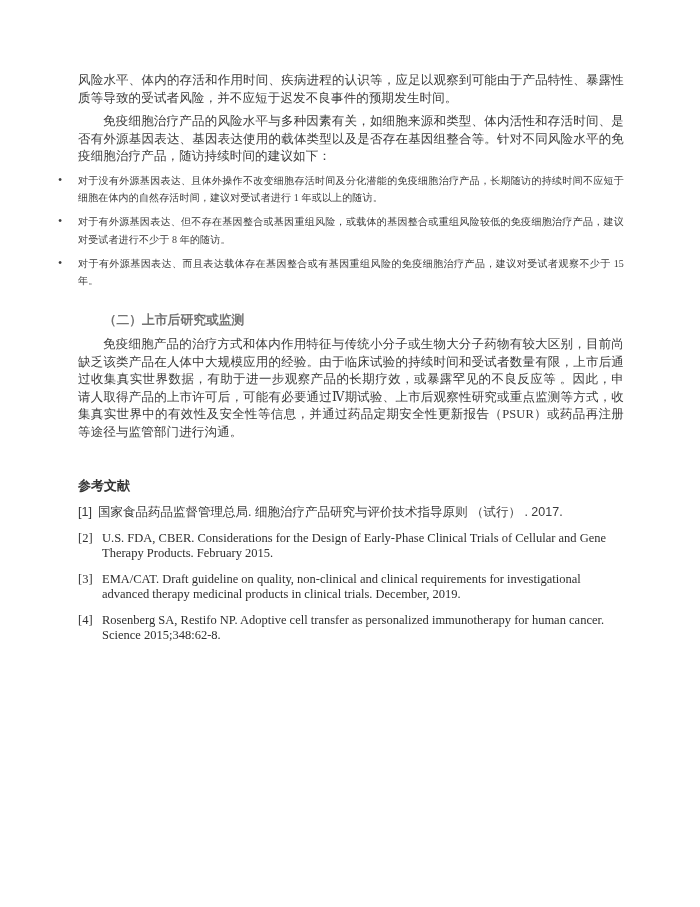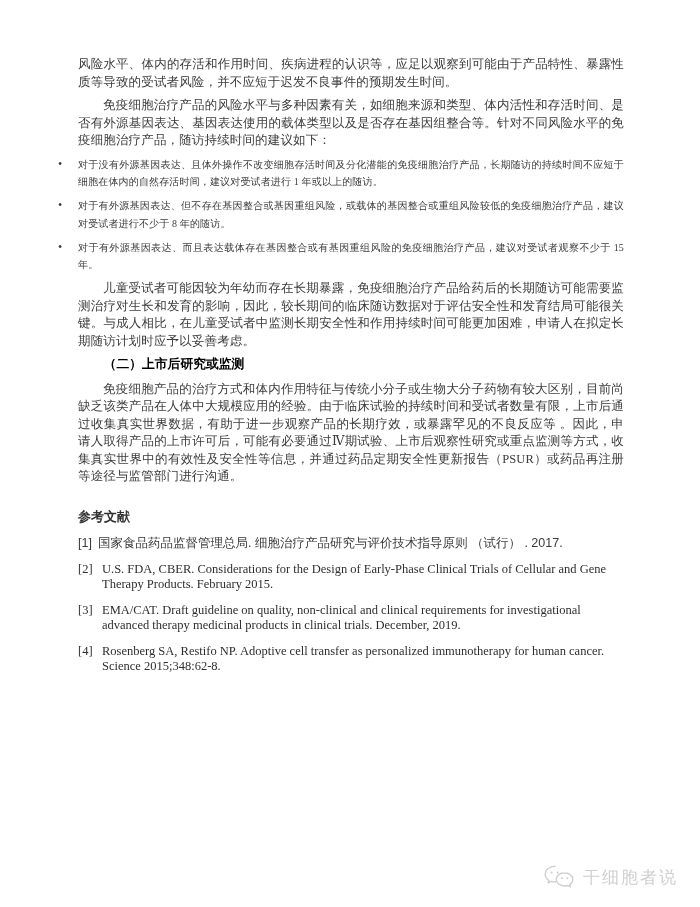--- a/index.html
+++ b/index.html
@@ -10,21 +10,21 @@
     font-family: "Liberation Serif", "DejaVu Serif", serif;
     color: #3b3b3b;
     overflow: hidden;
   }
   .page {
     position: absolute; inset: 0;
     background: #ffffff;
   }
   .content {
     position: absolute;
-    left: 78px; top: 56px; width: 546px;
+    left: 78px; top: 72px; width: 546px;
   }
   .para {
     font-size: 12.5px;
     line-height: 17.5px;
     letter-spacing: 0.15px;
     text-align: justify;
     text-indent: 2em;
     margin-bottom: 6px;
   }
   .para.no-indent { text-indent: 0; }
@@ -48,24 +48,24 @@
     font-size: 10px;
     line-height: 17.5px;
     letter-spacing: 0.15px;
     text-align: justify;
   }
   .section-heading {
     font-size: 12.8px;
     font-weight: bold;
     line-height: 17.5px;
     text-indent: 2em;
-    color: #000000;
-    margin: 6px 0 7px 0;
+    color: #737373;
+    margin: 22px 0 7px 0;
   }
-  .refs { margin-top: 22px; }
+  .refs { margin-top: 36px; }
   .refs-title {
     font-size: 13px;
     font-weight: bold;
     color: #333333;
     font-family: "Liberation Sans", "DejaVu Sans", sans-serif;
     margin-bottom: 9px;
   }
   .ref {
     display: flex;
     margin-bottom: 11px;
@@ -122,21 +122,20 @@
         <span class="bullet-text">对于有外源基因表达、但不存在基因整合或基因重组风险，或载体的基因整合或重组风险较低的免疫细胞治疗产品，建议对受试者进行不少于 8 年的随访。</span>
       </li>
       <li>
         <span class="bullet-dot">•</span>
         <span class="bullet-text">对于有外源基因表达、而且表达载体存在基因整合或有基因重组风险的免疫细胞治疗产品，建议对受试者观察不少于 15 年。</span>
       </li>
     </ul>
 
 
 
-    <p class="para">儿童受试者可能因较为年幼而存在长期暴露，免疫细胞治疗产品给药后的长期随访可能需要监测治疗对生长和发育的影响，因此，较长期间的临床随访数据对于评估安全性和发育结局可能很关键。与成人相比，在儿童受试者中监测长期安全性和作用持续时间可能更加困难，申请人在拟定长期随访计划时应予以妥善考虑。</p>
 
     <h3 class="section-heading">（二）上市后研究或监测</h3>
 
     <p class="para">免疫细胞产品的治疗方式和体内作用特征与传统小分子或生物大分子药物有较大区别，目前尚缺乏该类产品在人体中大规模应用的经验。由于临床试验的持续时间和受试者数量有限，上市后通过收集真实世界数据，有助于进一步观察产品的长期疗效，或暴露罕见的不良反应等 。因此，申请人取得产品的上市许可后，可能有必要通过Ⅳ期试验、上市后观察性研究或重点监测等方式，收集真实世界中的有效性及安全性等信息，并通过药品定期安全性更新报告（PSUR）或药品再注册等途径与监管部门进行沟通。</p>
 
     <div class="refs">
       <h4 class="refs-title">参考文献</h4>
 
       <div class="ref ref-zh">
         <span class="ref-num">[1]</span>
@@ -153,26 +152,13 @@
         <span class="ref-text">EMA/CAT. Draft guideline on quality, non-clinical and clinical requirements for investigational advanced therapy medicinal products in clinical trials. December, 2019.</span>
       </div>
 
       <div class="ref ref-en">
         <span class="ref-num">[4]</span>
         <span class="ref-text">Rosenberg SA, Restifo NP. Adoptive cell transfer as personalized immunotherapy for human cancer. Science 2015;348:62-8.</span>
       </div>
     </div>
   </div>
 
-  <div class="watermark">
-    <span>
-      <svg width="32" height="26" viewBox="0 0 32 26" fill="none" xmlns="http://www.w3.org/2000/svg">
-        <path d="M12 2.2 C6.5 2.2 2.2 5.8 2.2 10.2 C2.2 12.7 3.6 14.9 5.8 16.3 L5.1 18.8 L8.0 17.3 C9.2 17.7 10.6 18.0 12 18.0 C12.3 18.0 12.6 18.0 12.9 17.9" stroke="#cfcfcf" stroke-width="1.4" stroke-linecap="round" stroke-linejoin="round"></path>
-        <circle cx="8.6" cy="8.6" r="1.1" fill="#cfcfcf"></circle>
-        <circle cx="14.6" cy="8.6" r="1.1" fill="#cfcfcf"></circle>
-        <path d="M21.5 8.8 C16.9 8.8 13.3 11.8 13.3 15.4 C13.3 19.0 16.9 22.0 21.5 22.0 C22.6 22.0 23.7 21.8 24.7 21.5 L27.4 22.9 L26.7 20.6 C28.6 19.4 29.8 17.5 29.8 15.4 C29.8 11.8 26.1 8.8 21.5 8.8 Z" stroke="#cfcfcf" stroke-width="1.4" stroke-linecap="round" stroke-linejoin="round"></path>
-        <circle cx="18.8" cy="14.3" r="1.0" fill="#cfcfcf"></circle>
-        <circle cx="24.2" cy="14.3" r="1.0" fill="#cfcfcf"></circle>
-      </svg>
-    </span>
-    <span>干细胞者说</span>
-  </div>
 </div>
 
 </body></html>

